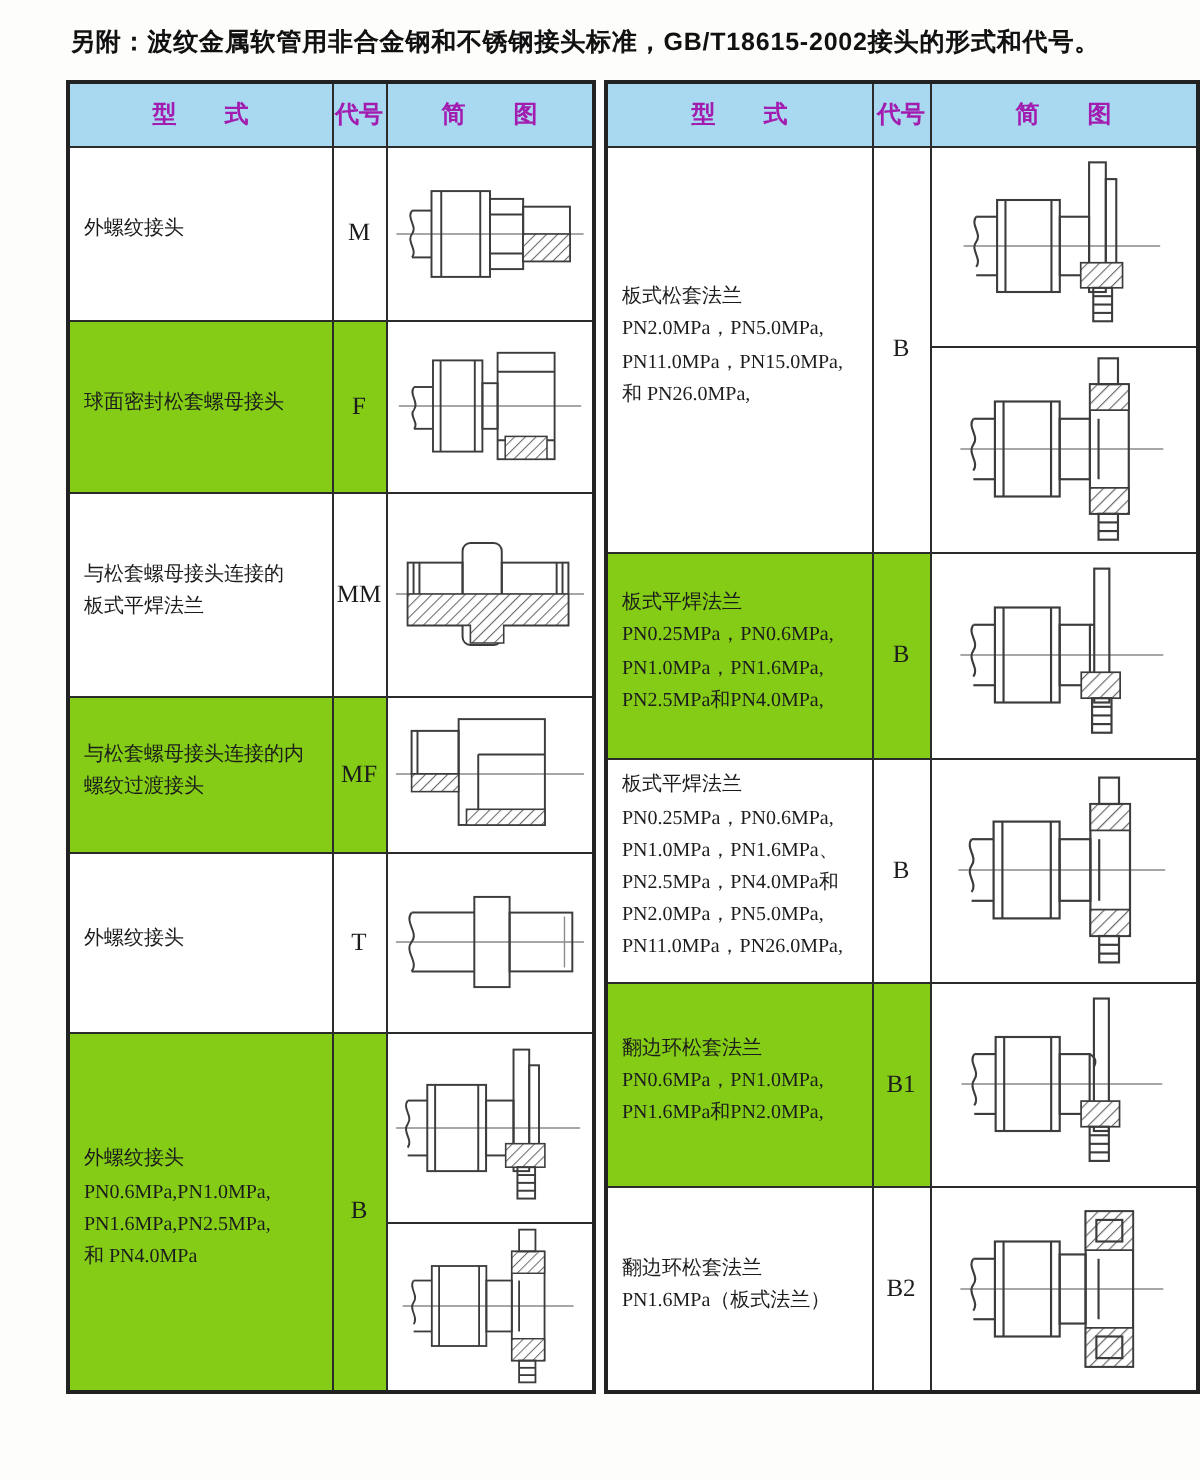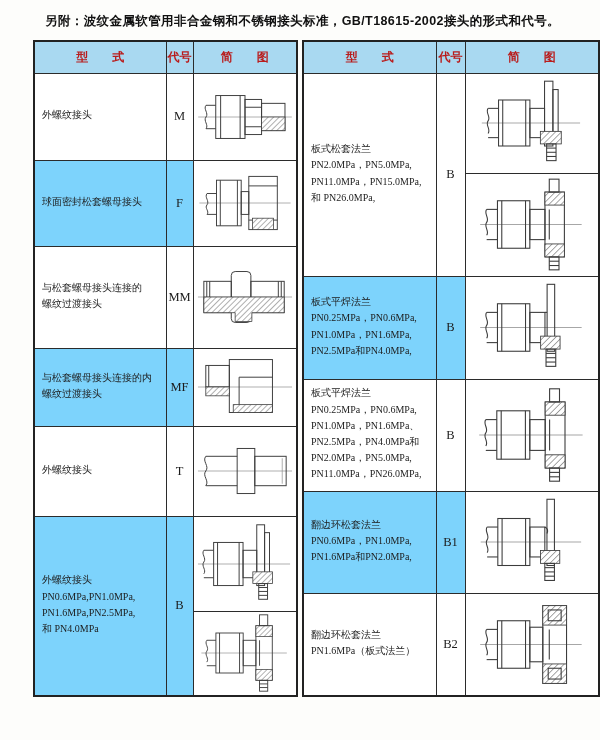--- a/index.html
+++ b/index.html
@@ -5,21 +5,21 @@
   html,body{margin:0;padding:0;}
   body{
     width:600px;height:740px;
     background:#fdfdfb;
     font-family:"Liberation Serif", serif;
     color:#1c1c1c;
     position:relative;
     overflow:hidden;
   }
   .page-title{
-    position:absolute;left:45px;top:13px;width:545px;
+    position:absolute;left:35px;top:13px;width:545px;
     font-family:"Liberation Sans", sans-serif;
     font-weight:bold;font-size:12.5px;letter-spacing:0.4px;
     color:#111;
   }
   .tables{
     position:absolute;left:33px;top:40px;
     display:flex;gap:4px;
   }
   table{
     border-collapse:collapse;table-layout:fixed;
@@ -28,38 +28,38 @@
   }
   td,th{
     border:1px solid #2b2b2b;
     padding:0;
     vertical-align:middle;
     overflow:hidden;
   }
   th.hdr{
     background:#a9d9f1;
     font-family:"Liberation Sans", sans-serif;
-    font-weight:bold;font-size:12px;color:#b91c1c;
+    font-weight:bold;font-size:12px;color:#a21caf;
     text-align:center;height:30px;
   }
   td.type{
     font-size:10px;line-height:1.62;
     padding:1px 4px 3px 7px;
     white-space:pre-line;
     text-align:left;
   }
   td.code{
     text-align:center;
     font-size:12.5px;
     font-family:"Liberation Serif", serif;
   }
   td.diag{
     background:#fff;text-align:center;
   }
-  td.hl{background:#7dd3fc;}
+  td.hl{background:#84cc16;}
   svg{display:block;margin:0 auto;}
   .ln{stroke:#3c3c3c;stroke-width:1;fill:none;}
   .cl{stroke:#8a8a8a;stroke-width:0.7;}
   .ht{stroke:#3c3c3c;stroke-width:0.8;}
 </style>
 </head>
 <body>
 
 <svg width="0" height="0" style="position:absolute" aria-hidden="true">
   <defs>
@@ -124,21 +124,21 @@
           <rect class="ln" x="54" y="12" width="30" height="56"></rect>
           <line class="ln" x1="54" y1="22" x2="84" y2="22"></line>
               <line class="ln" x1="54" y1="58" x2="84" y2="58"></line>
           <rect class="ht" x="58" y="56" width="22" height="12" fill="url(#hx)"></rect>
         </svg>
       </td>
     </tr>
 
     <tr style="height:102px;">
       <td class="type">与松套螺母接头连接的
-螺纹过渡接头</td>
+板式平焊法兰</td>
       <td class="code">MM</td>
       <td class="diag">
         <svg width="98" height="92" viewBox="0 0 100 84">
           <line class="cl" x1="2" y1="42" x2="98" y2="42"></line>
           <rect class="ln" x="8" y="26" width="28" height="32"></rect>
           <line class="ln" x1="11" y1="26" x2="11" y2="58"></line>
               <line class="ln" x1="14" y1="26" x2="14" y2="58"></line>
           <rect class="ln" x="36" y="16" width="20" height="52" rx="4"></rect>
           <rect class="ln" x="56" y="26" width="34" height="32"></rect>
           <line class="ln" x1="84" y1="26" x2="84" y2="58"></line>

